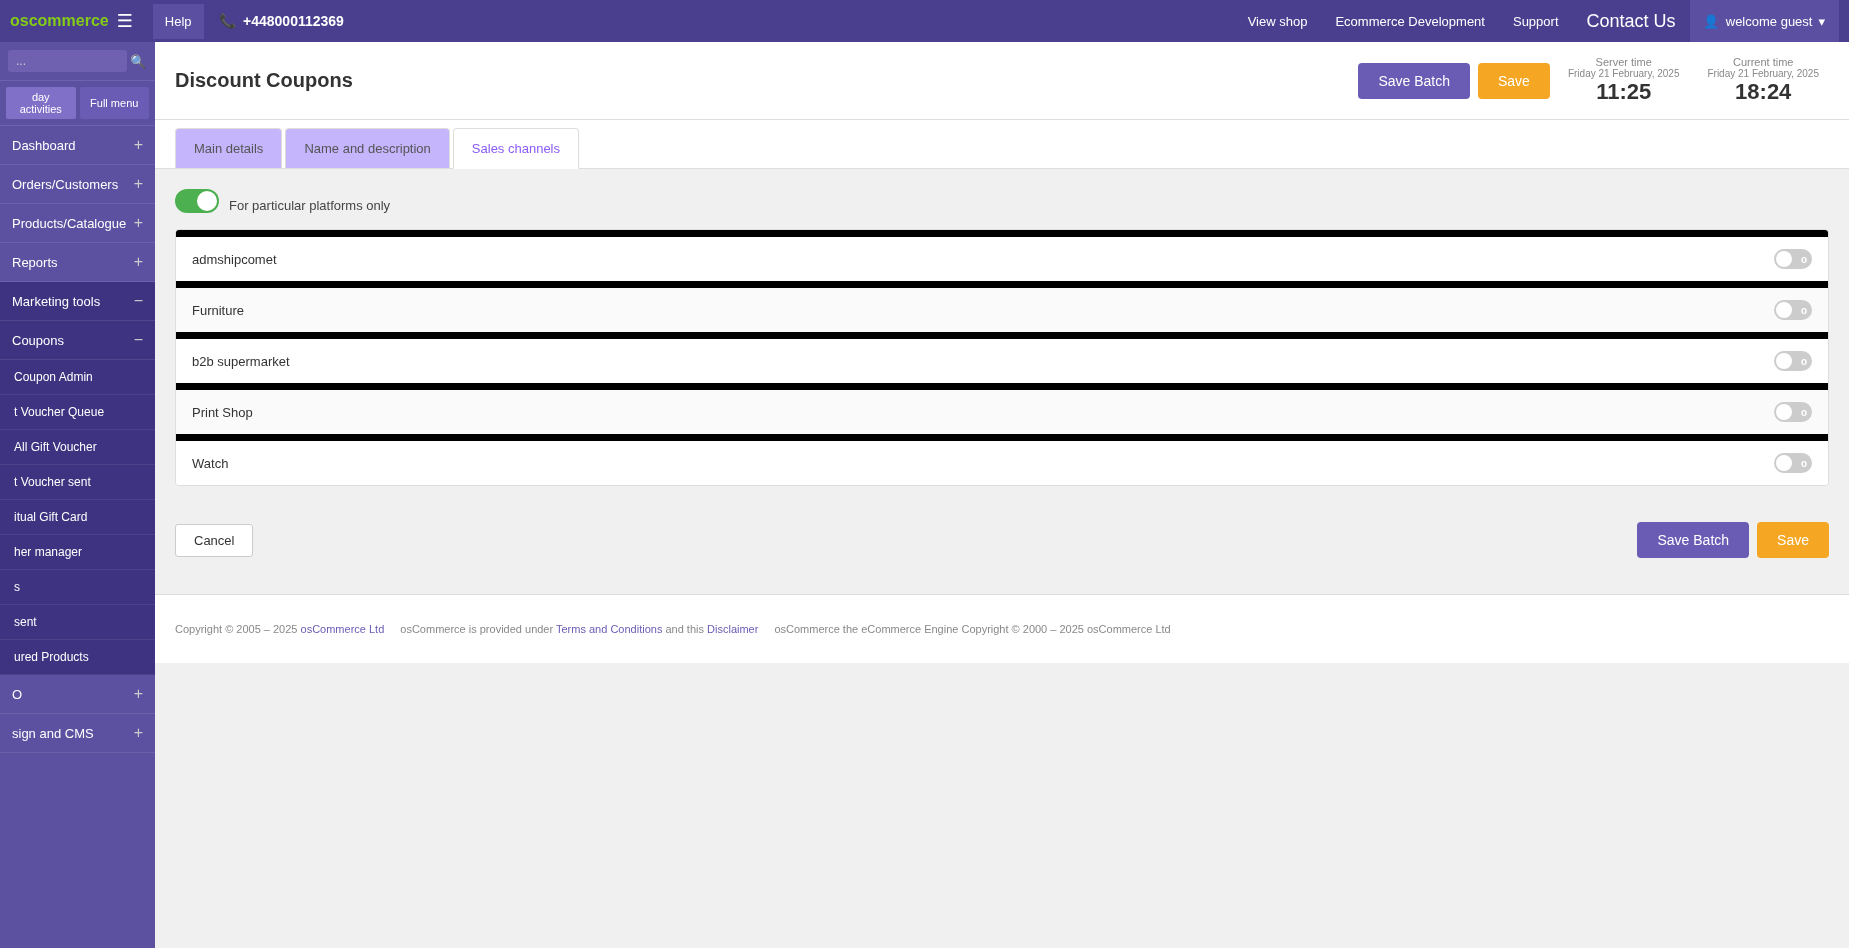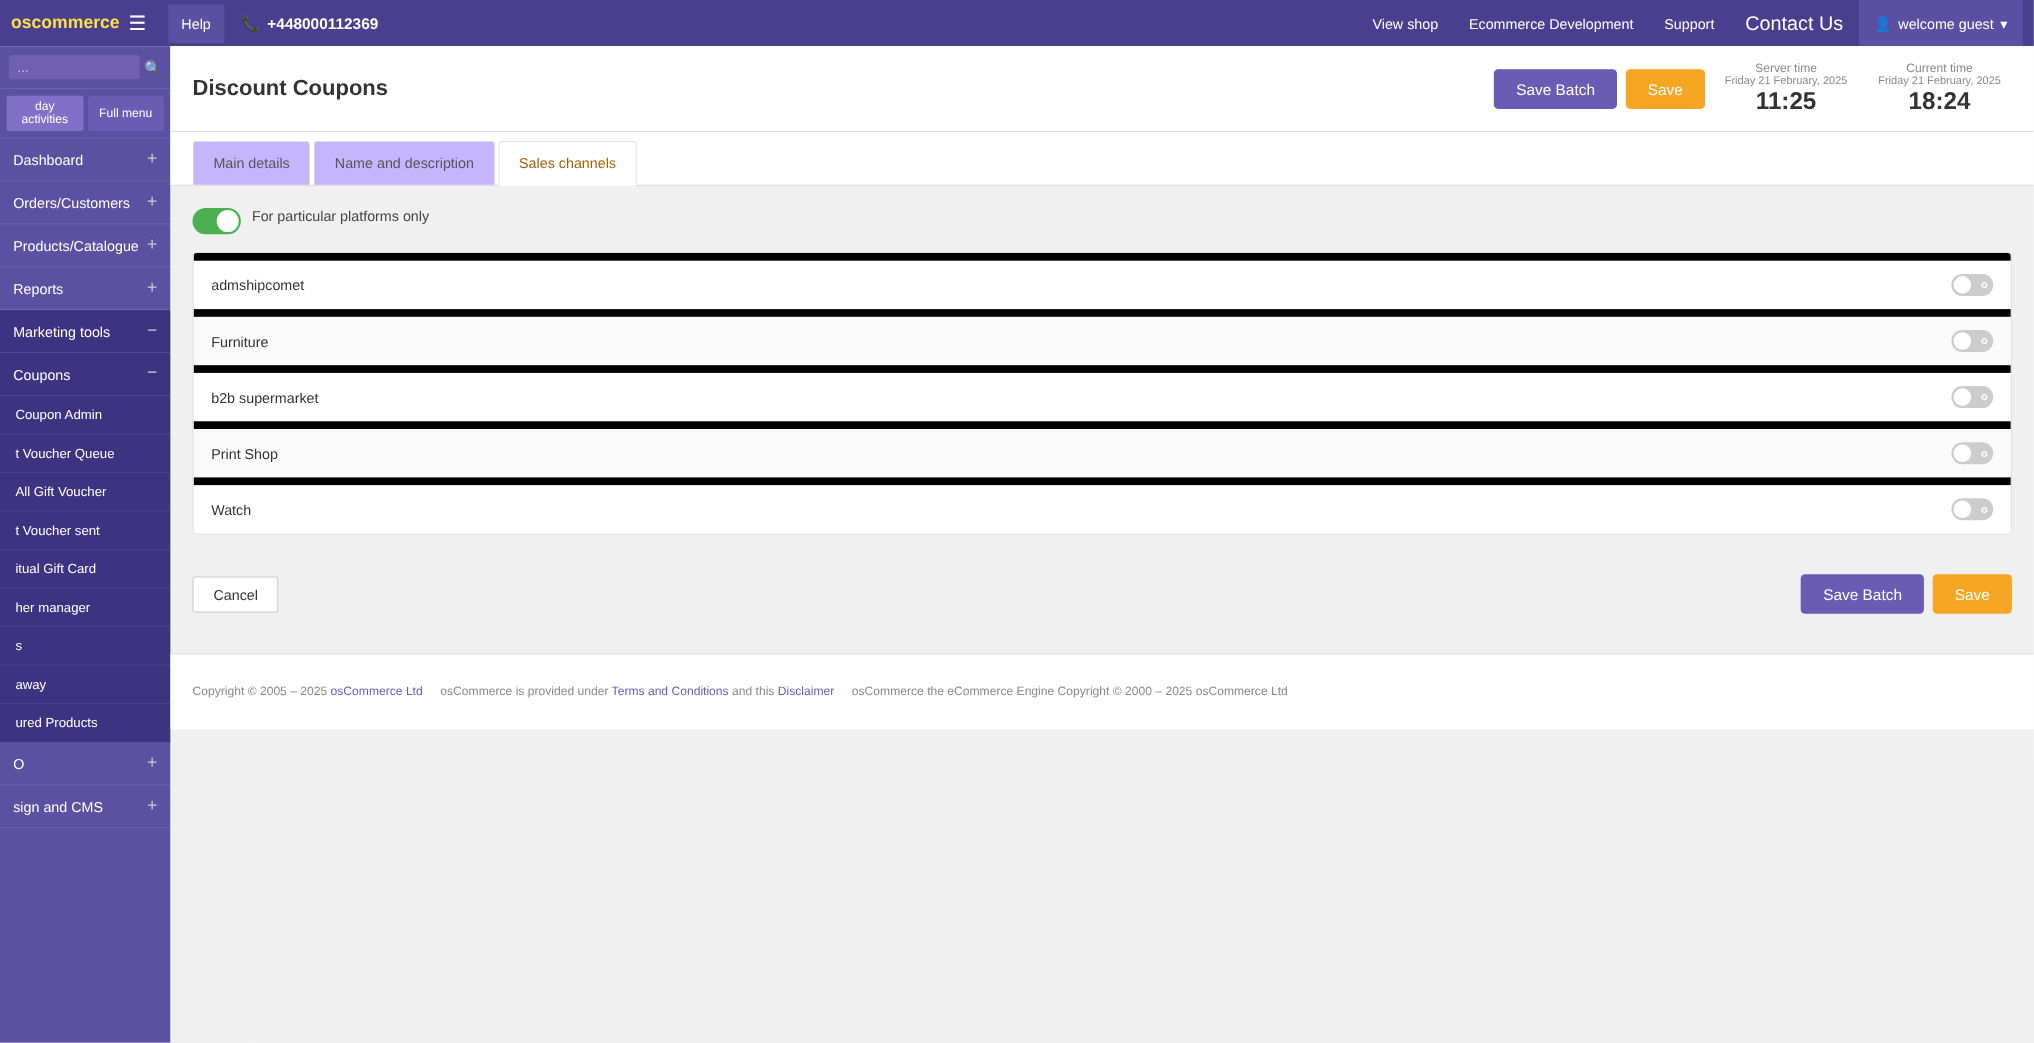--- a/index.html
+++ b/index.html
@@ -11,21 +11,21 @@
       color: white;
       display: flex;
       align-items: center;
       height: 42px;
       padding: 0 10px;
       gap: 0;
     }
     .top-nav .logo {
       font-size: 16px;
       font-weight: bold;
-      color: #fde047;
+      color: #84cc16;
       margin-right: 8px;
     }
     .top-nav .hamburger {
       color: white;
       font-size: 18px;
       cursor: pointer;
       margin-right: 20px;
     }
     .top-nav .help-btn {
       background: #5a4fa0;
@@ -205,35 +205,35 @@
       color: #555;
       border: 1px solid #ddd;
       border-bottom: none;
       margin-right: 3px;
       margin-top: 8px;
       background: #c4b5fd;
       border-radius: 4px 4px 0 0;
     }
     .tab-item.active {
       background: white;
-      color: #a16207;
+      color: #8b5cf6;
       font-weight: 500;
       border-bottom: 1px solid white;
       margin-bottom: -1px;
     }
 
     
     .form-area {
       padding: 20px;
     }
 
     
     .toggle-row {
       display: flex;
-      align-items: flex-start;
+      align-items: flex-end;
       gap: 10px;
       margin-bottom: 16px;
     }
     .toggle-switch {
       width: 44px;
       height: 24px;
       background: #4CAF50;
       border-radius: 12px;
       position: relative;
       cursor: pointer;
@@ -412,21 +412,21 @@
       <div class="sidebar-item">
         <span>itual Gift Card</span>
       </div>
       <div class="sidebar-item">
         <span>her manager</span>
       </div>
       <div class="sidebar-item">
         <span>s</span>
       </div>
       <div class="sidebar-item">
-        <span>away</span>
+        <span>sent</span>
       </div>
       <div class="sidebar-item">
         <span>ured Products</span>
       </div>
     </div>
     <div class="sidebar-item">
       <span>O</span>
       <span class="plus">+</span>
     </div>
     <div class="sidebar-item">

